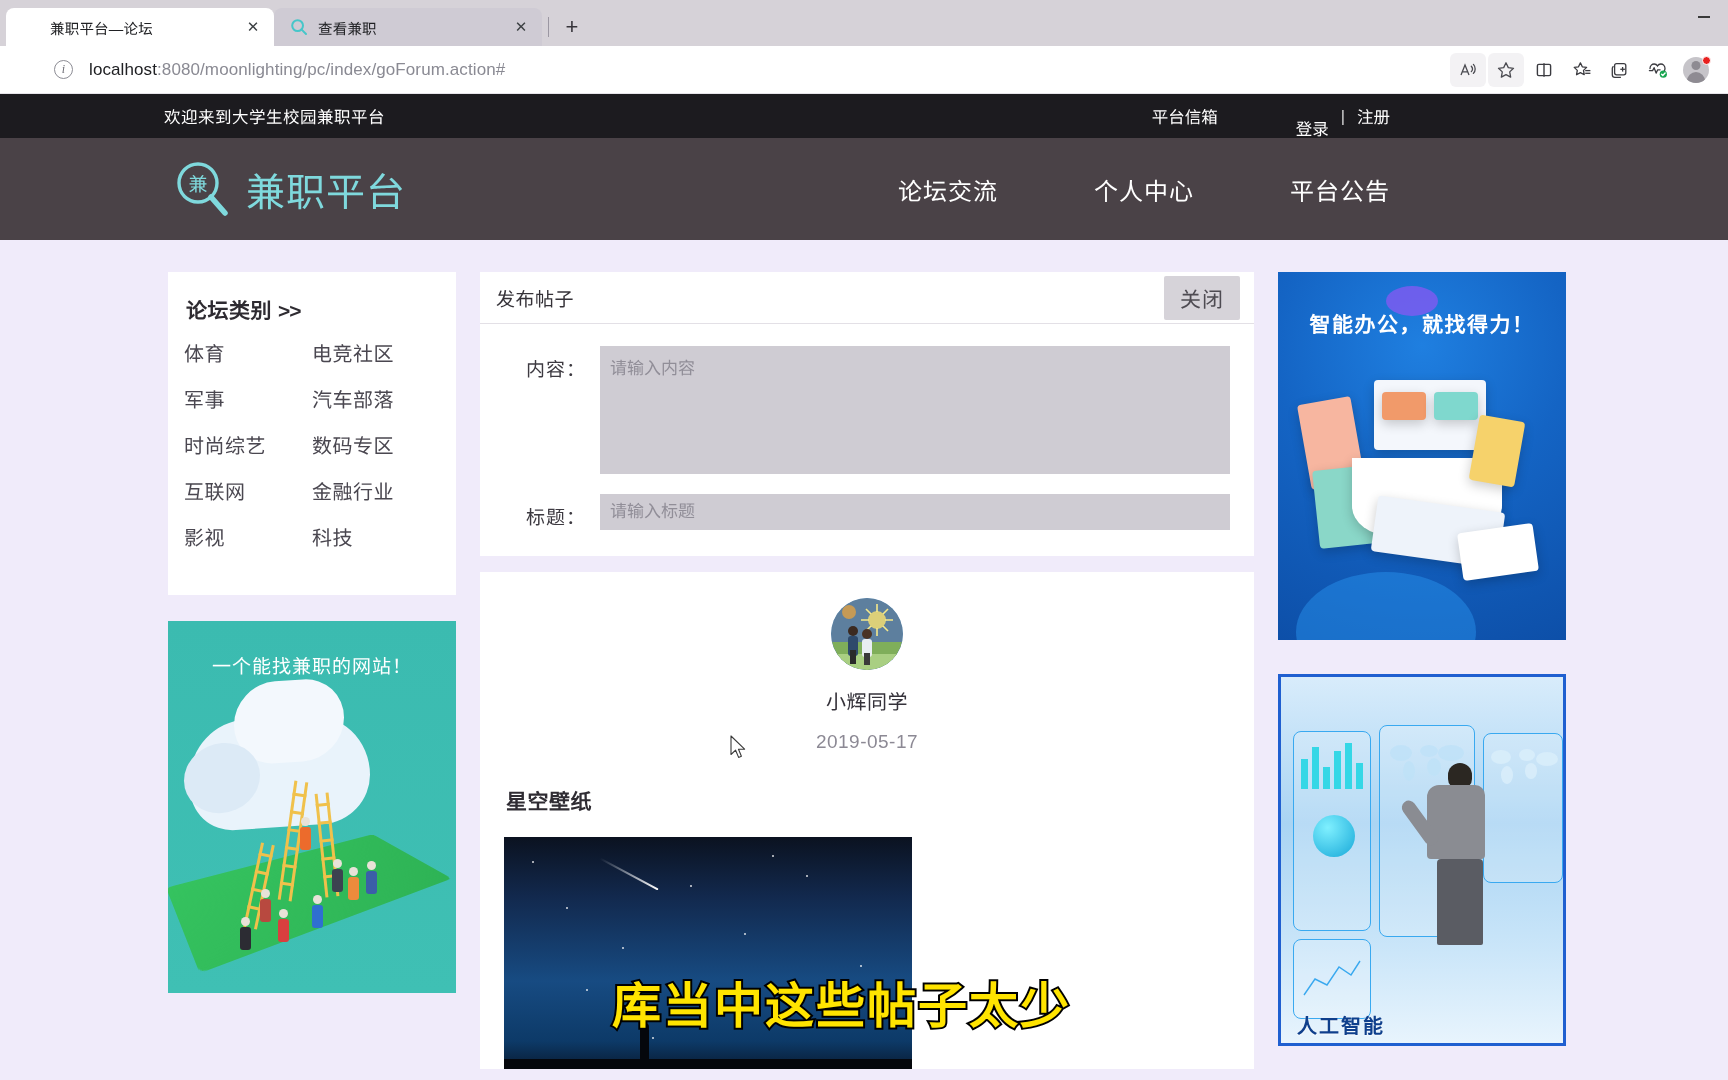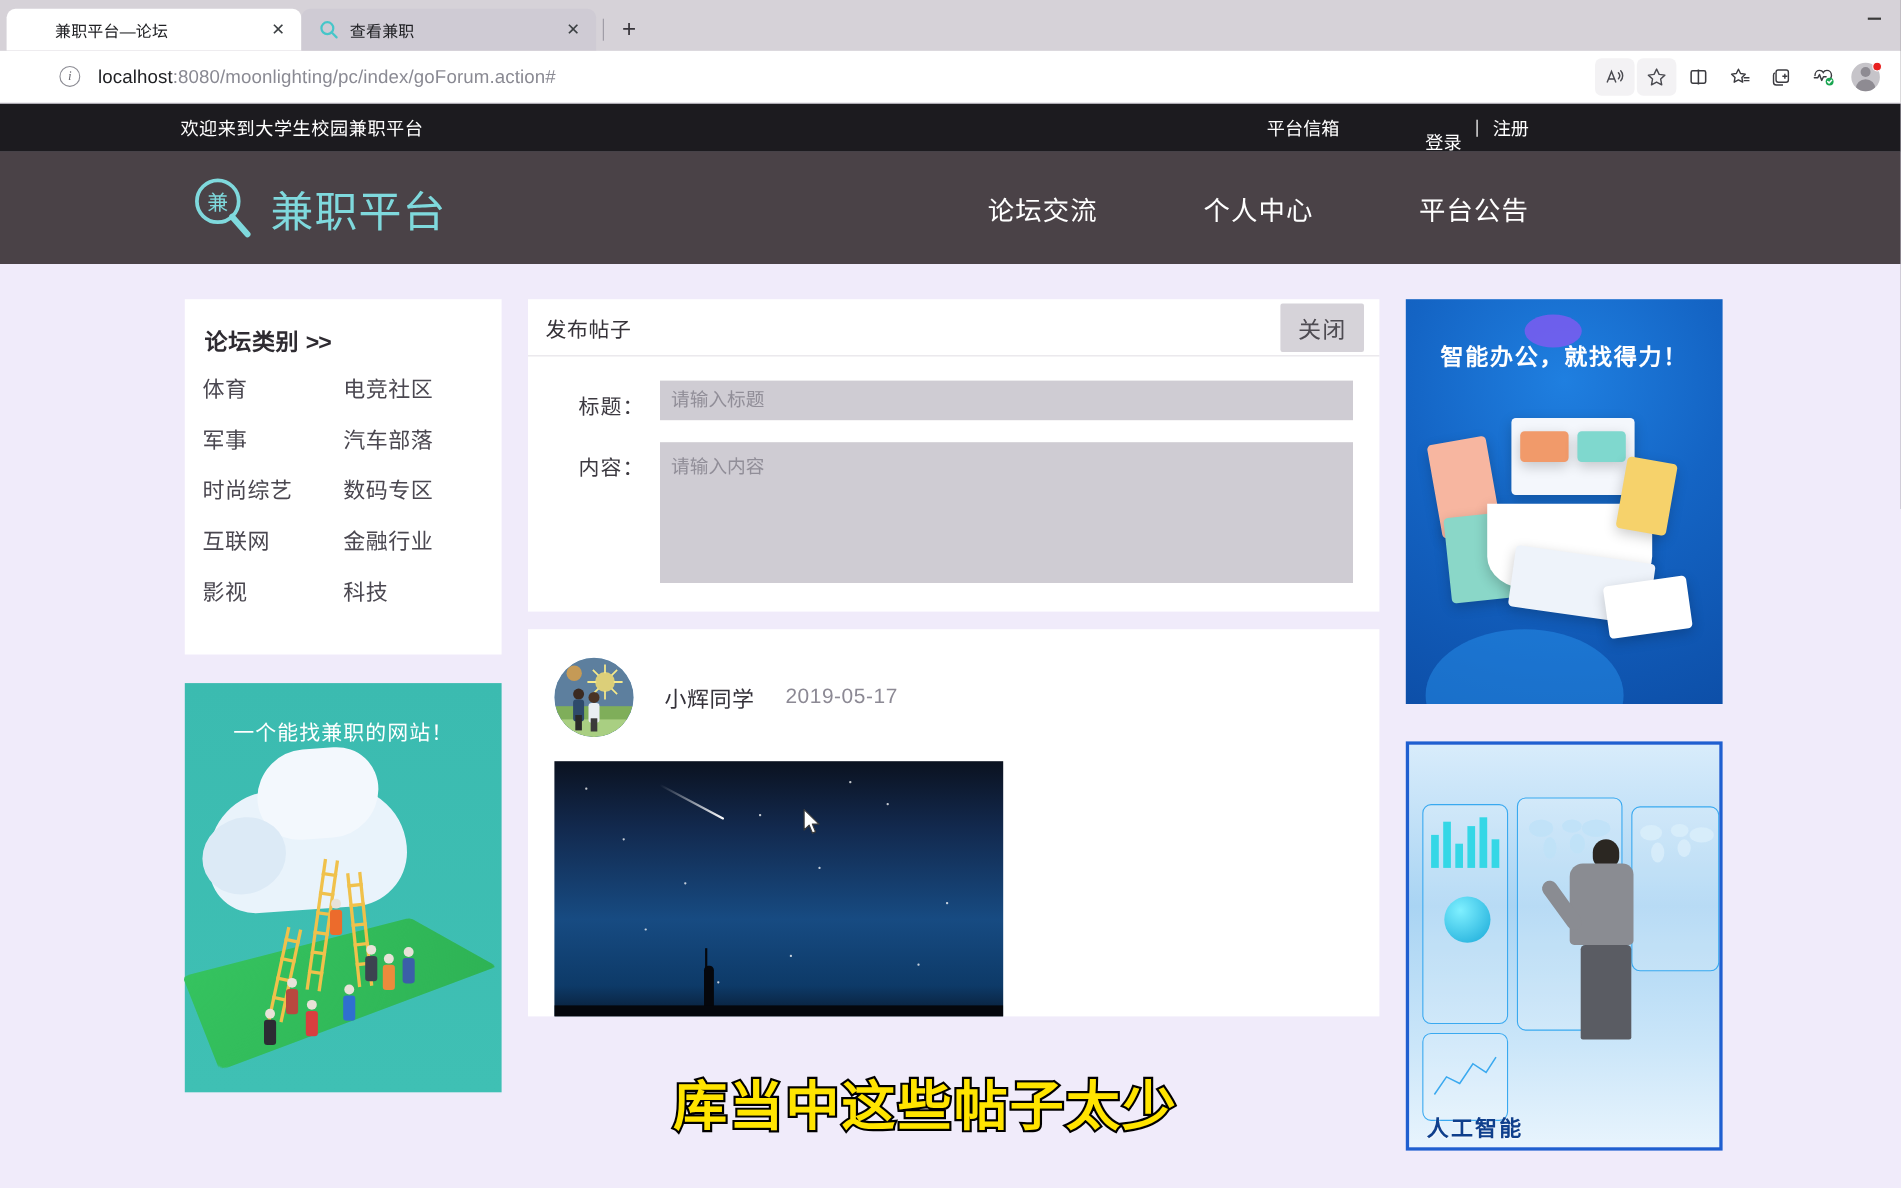--- a/index.html
+++ b/index.html
@@ -205,21 +205,21 @@
   }
   .form-textarea {
     flex: 1 1 auto; height: 128px; background: #cfccd3; border: none;
     font-size: 17px; color: #8d8a93; padding: 8px 10px; resize: none;
     font-family: "Liberation Sans", sans-serif;
   }
   .form-input::placeholder, .form-textarea::placeholder { color: #918e98; }
 
   
   .posts-card { background:#fff; margin-top: 16px; padding: 26px 24px 0 24px; }
-  .post-meta { display:flex; align-items:center; gap: 28px; }
+  .post-meta { display:flex; align-items:center; gap: 16px; flex-direction: column; }
   .post-avatar {
     width: 72px; height: 72px; border-radius: 50%; overflow:hidden; flex:0 0 72px;
     position: relative; background: #7aa3c4;
   }
   .post-author { font-size: 20px; color: #35323a; letter-spacing: .5px; }
   .post-date { font-size: 19px; color: #8c8994; letter-spacing: .5px; }
   .post-title {
     font-size: 21px; font-weight: bold; color: #2f2c33;
     margin: 32px 0 0 2px; letter-spacing: .5px;
   }
@@ -508,26 +508,26 @@
 
       <div class="col-mid">
 
         <div class="card form-card">
           <div class="form-head">
             <span class="form-head-title">发布帖子</span>
             <button class="btn-close">关闭</button>
           </div>
           <div class="form-body">
             <div class="form-row">
+              <label class="form-label">内容：</label>
+              <textarea class="form-textarea" placeholder="请输入内容" style=""></textarea>
+            </div>
+            <div class="form-row">
               <label class="form-label">标题：</label>
               <input class="form-input" type="text" placeholder="请输入标题" style="">
-            </div>
-            <div class="form-row">
-              <label class="form-label">内容：</label>
-              <textarea class="form-textarea" placeholder="请输入内容" style=""></textarea>
             </div>
           </div>
         </div>
 
         <div class="card posts-card">
           <div>
             <div class="post-meta">
               <div class="post-avatar">
                 <svg width="72" height="72" viewBox="0 0 72 72">
                   <defs>
@@ -561,20 +561,21 @@
                       <rect x="31" y="41" width="10" height="18" rx="3" fill="#e9eef2"></rect>
                       <rect x="33" y="55" width="6" height="12" fill="#3a3a3a"></rect>
                     </g>
                   </g>
                 </svg>
               </div>
               <span class="post-author">小辉同学</span>
               <span class="post-date">2019-05-17</span>
             </div>
 
+            <div class="post-title">星空壁纸</div>
 
             <div class="post-image">
               <span class="meteor"></span>
               <span class="star" style="left:28px;top:24px"></span>
               <span class="star" style="left:62px;top:70px"></span>
               <span class="star" style="left:118px;top:110px"></span>
               <span class="star" style="left:186px;top:48px"></span>
               <span class="star" style="left:240px;top:96px"></span>
               <span class="star" style="left:302px;top:38px"></span>
               <span class="star" style="left:356px;top:128px"></span>

